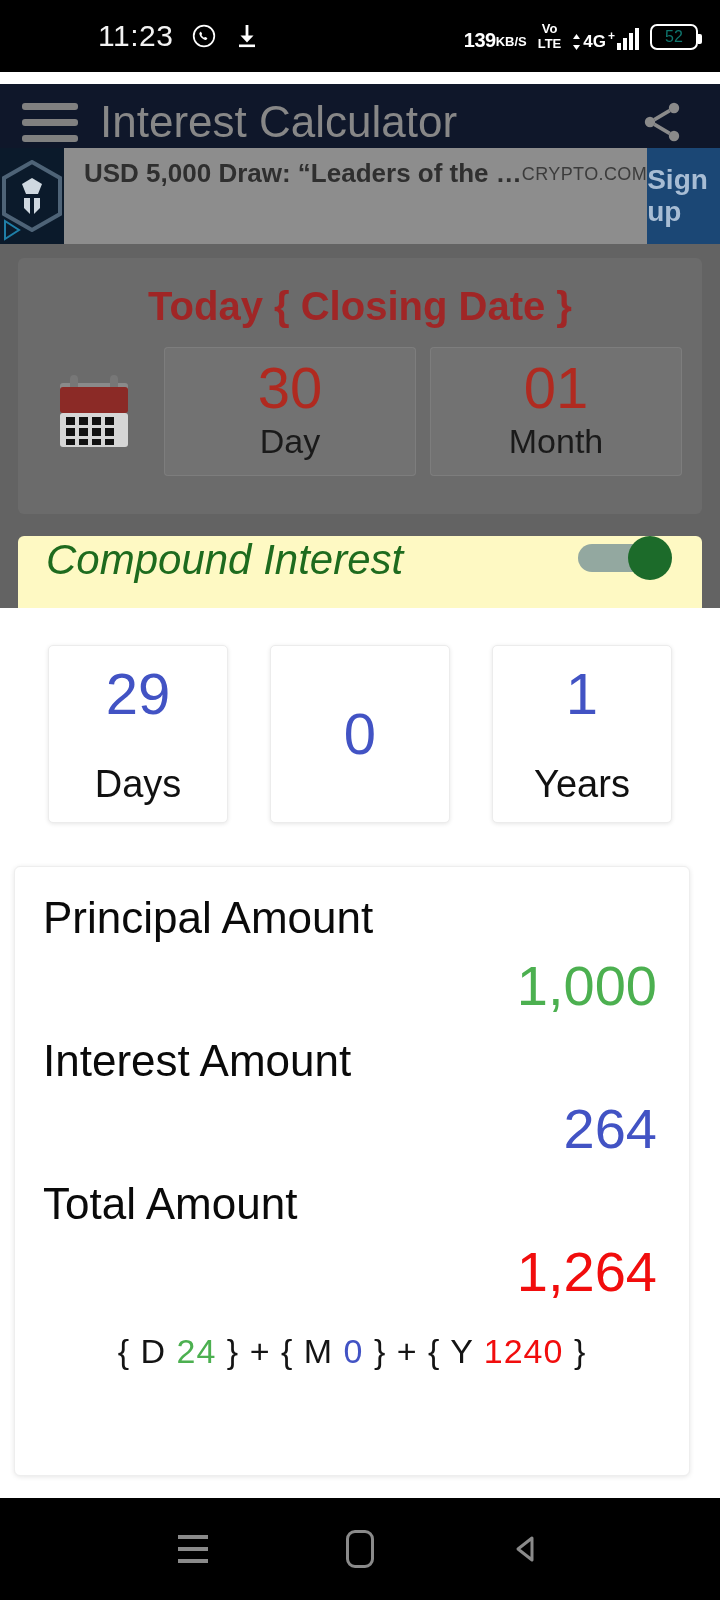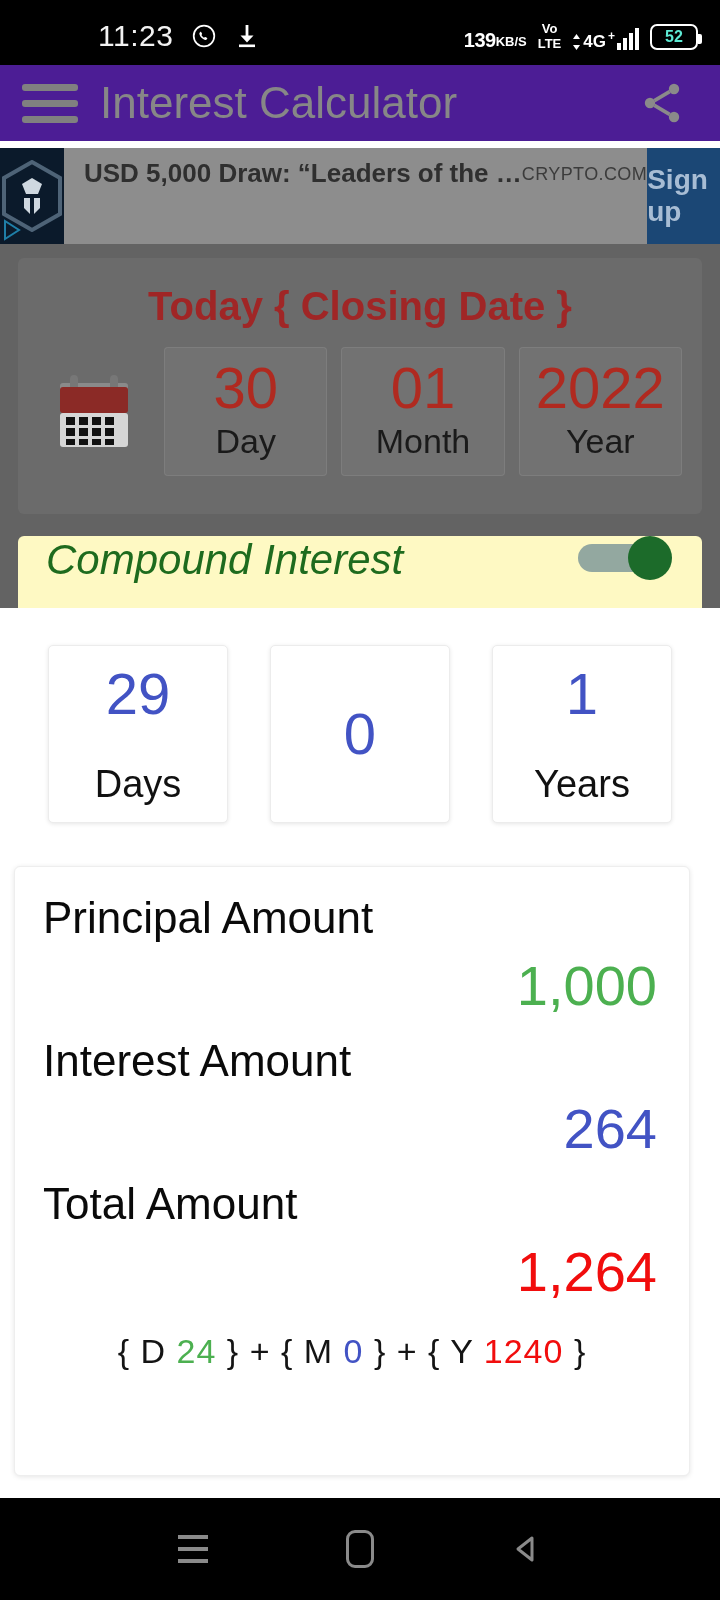--- a/index.html
+++ b/index.html
@@ -89,29 +89,29 @@
     justify-content: center;
   }
   .battery:after {
     content: "";
     position: absolute;
     right: -6px; top: 8px;
     width: 4px; height: 10px;
     background: #ffffff;
     border-radius: 0 2px 2px 0;
   }
-  .battery span { font-size: 16px; font-weight: 700; color: #5eead4; }
+  .battery span { font-size: 16px; font-weight: 400; color: #0f766e; }
 
   
   .app-bar {
     position: absolute;
-    top: 65px; left: 0;
+    top: 84px; left: 0;
     width: 720px;
     height: 76px;
-    background: #4c1d95;
+    background: #0f172a;
     display: flex;
     align-items: center;
   }
   .hamburger {
     margin-left: 22px;
     width: 56px;
     display: flex;
     flex-direction: column;
     gap: 9px;
   }
@@ -510,24 +510,20 @@
           </svg>
         </div>
         <div class="date-cell">
           <div class="val">30</div>
           <div class="lbl">Day</div>
         </div>
         <div class="date-cell">
           <div class="val">01</div>
           <div class="lbl">Month</div>
         </div>
-        <div class="date-cell">
-          <div class="val">2022</div>
-          <div class="lbl">Year</div>
-        </div>
       </div>
     </div>
 
     <div class="compound-card">
       <div class="compound-label">Compound Interest</div>
       <div class="toggle">
         <div class="track"></div>
         <div class="knob"></div>
       </div>
     </div>

